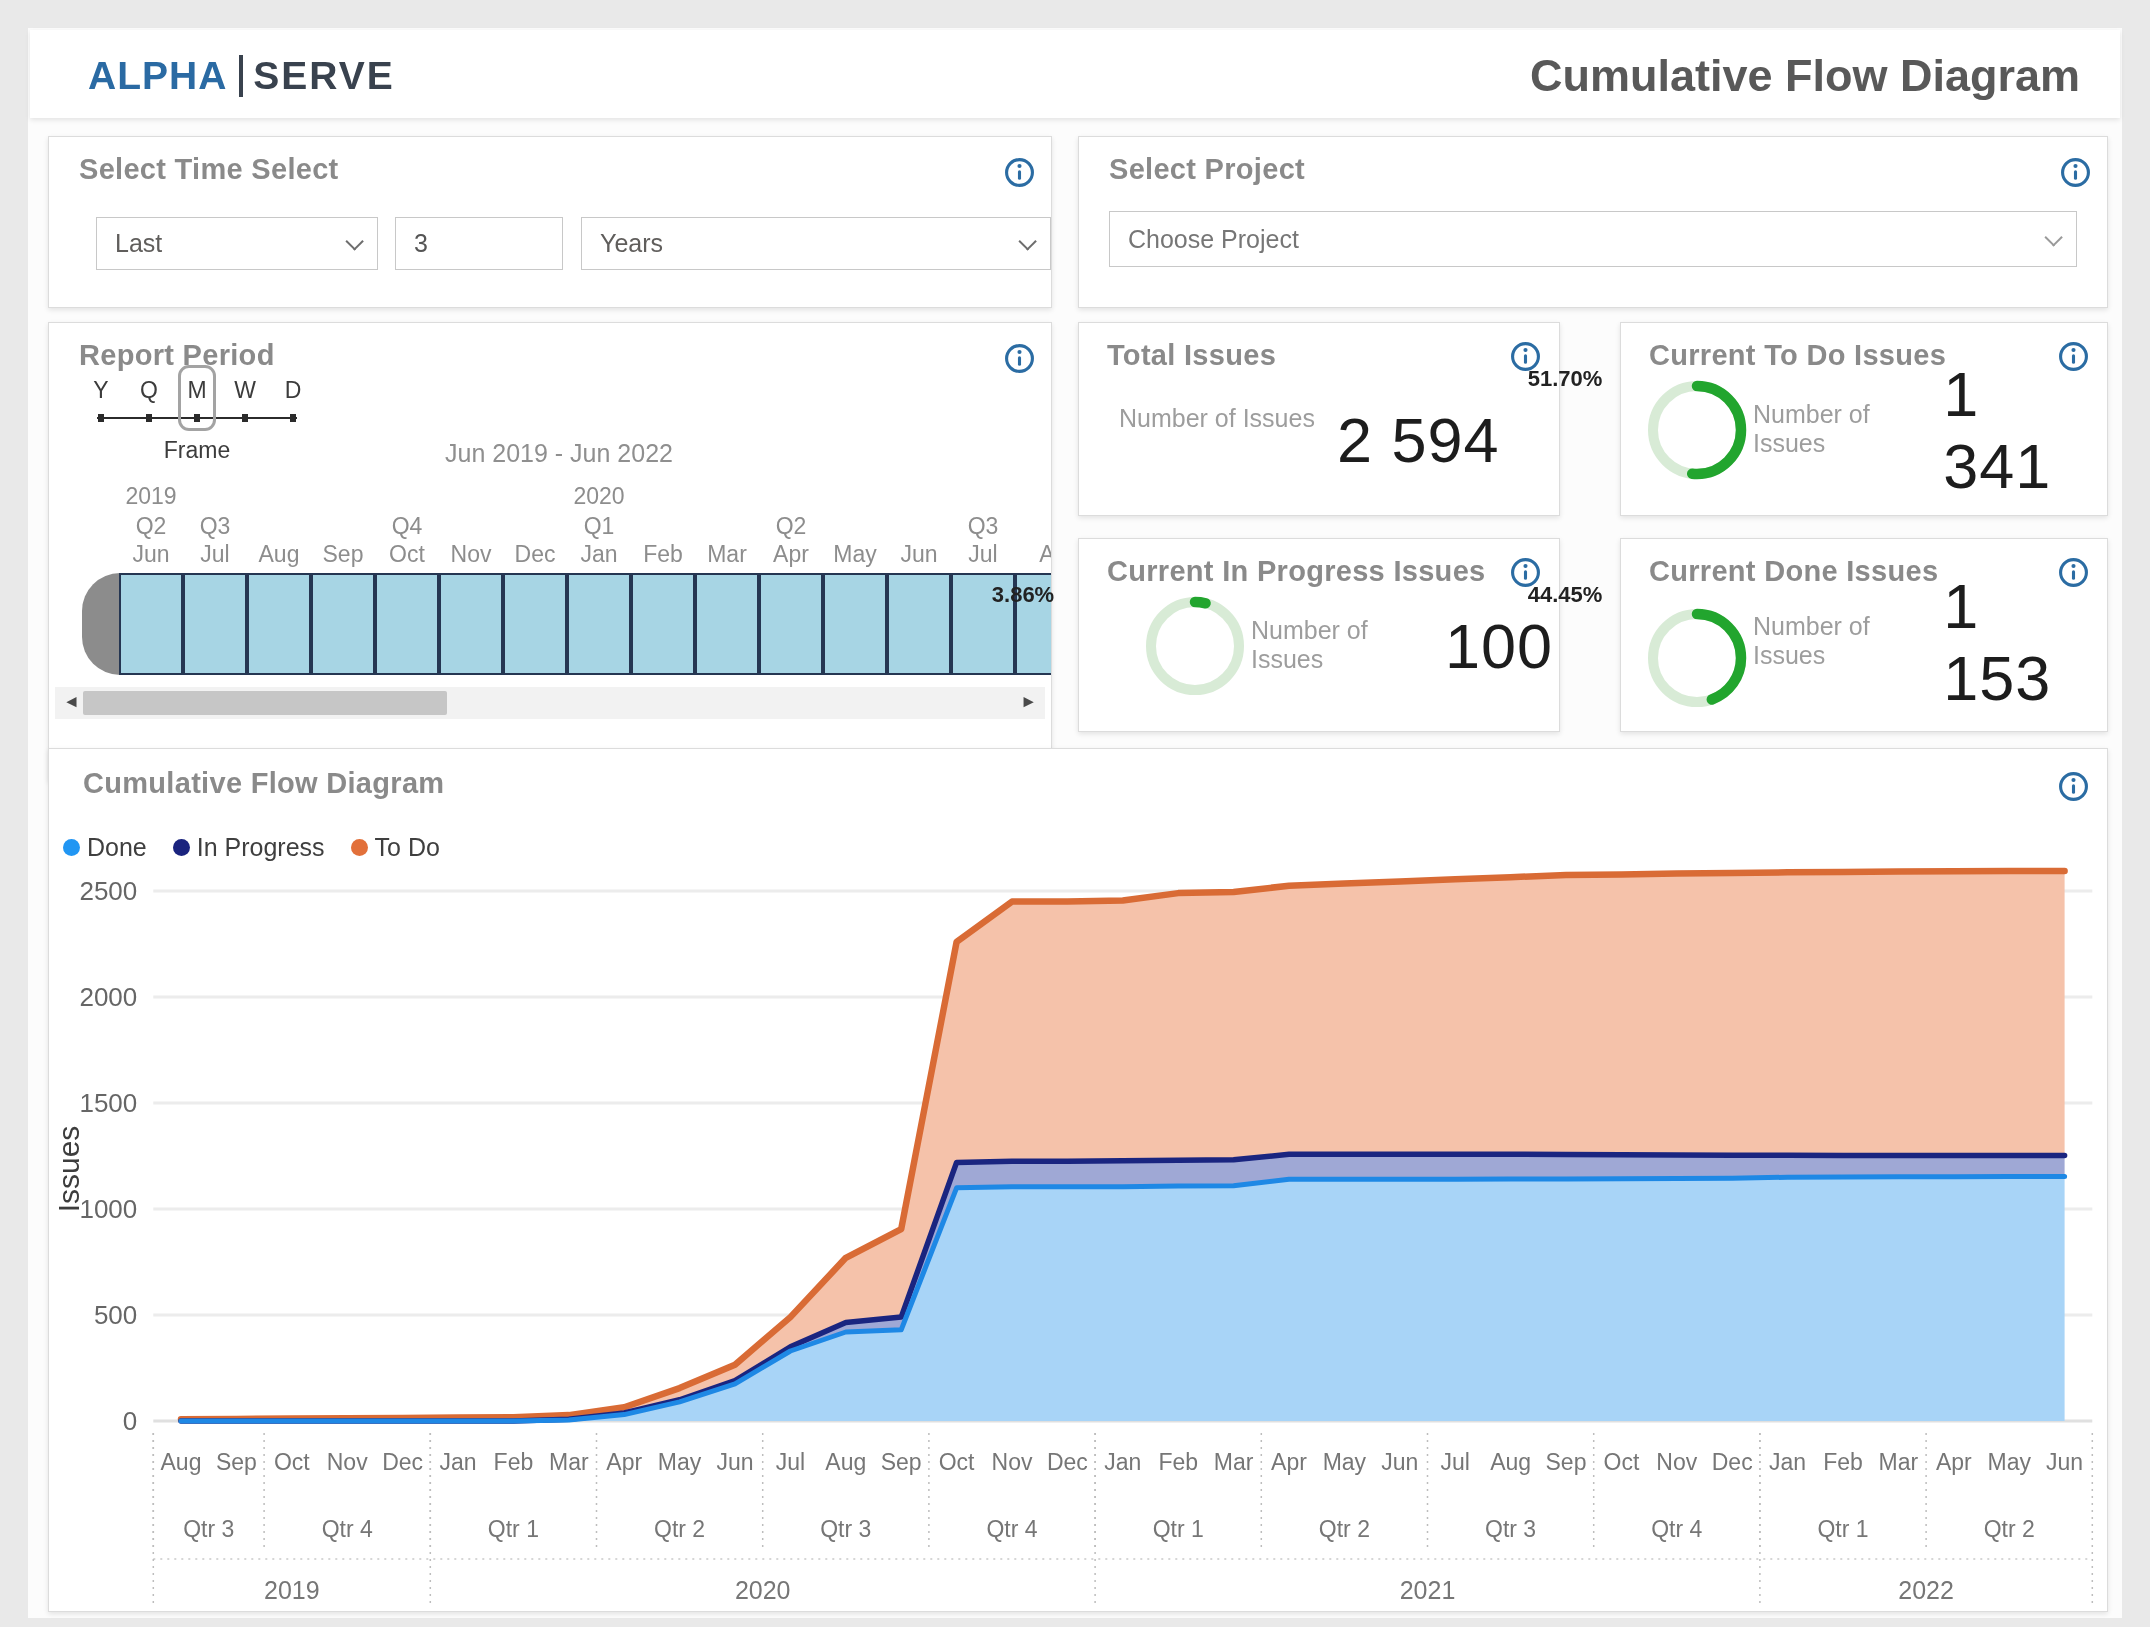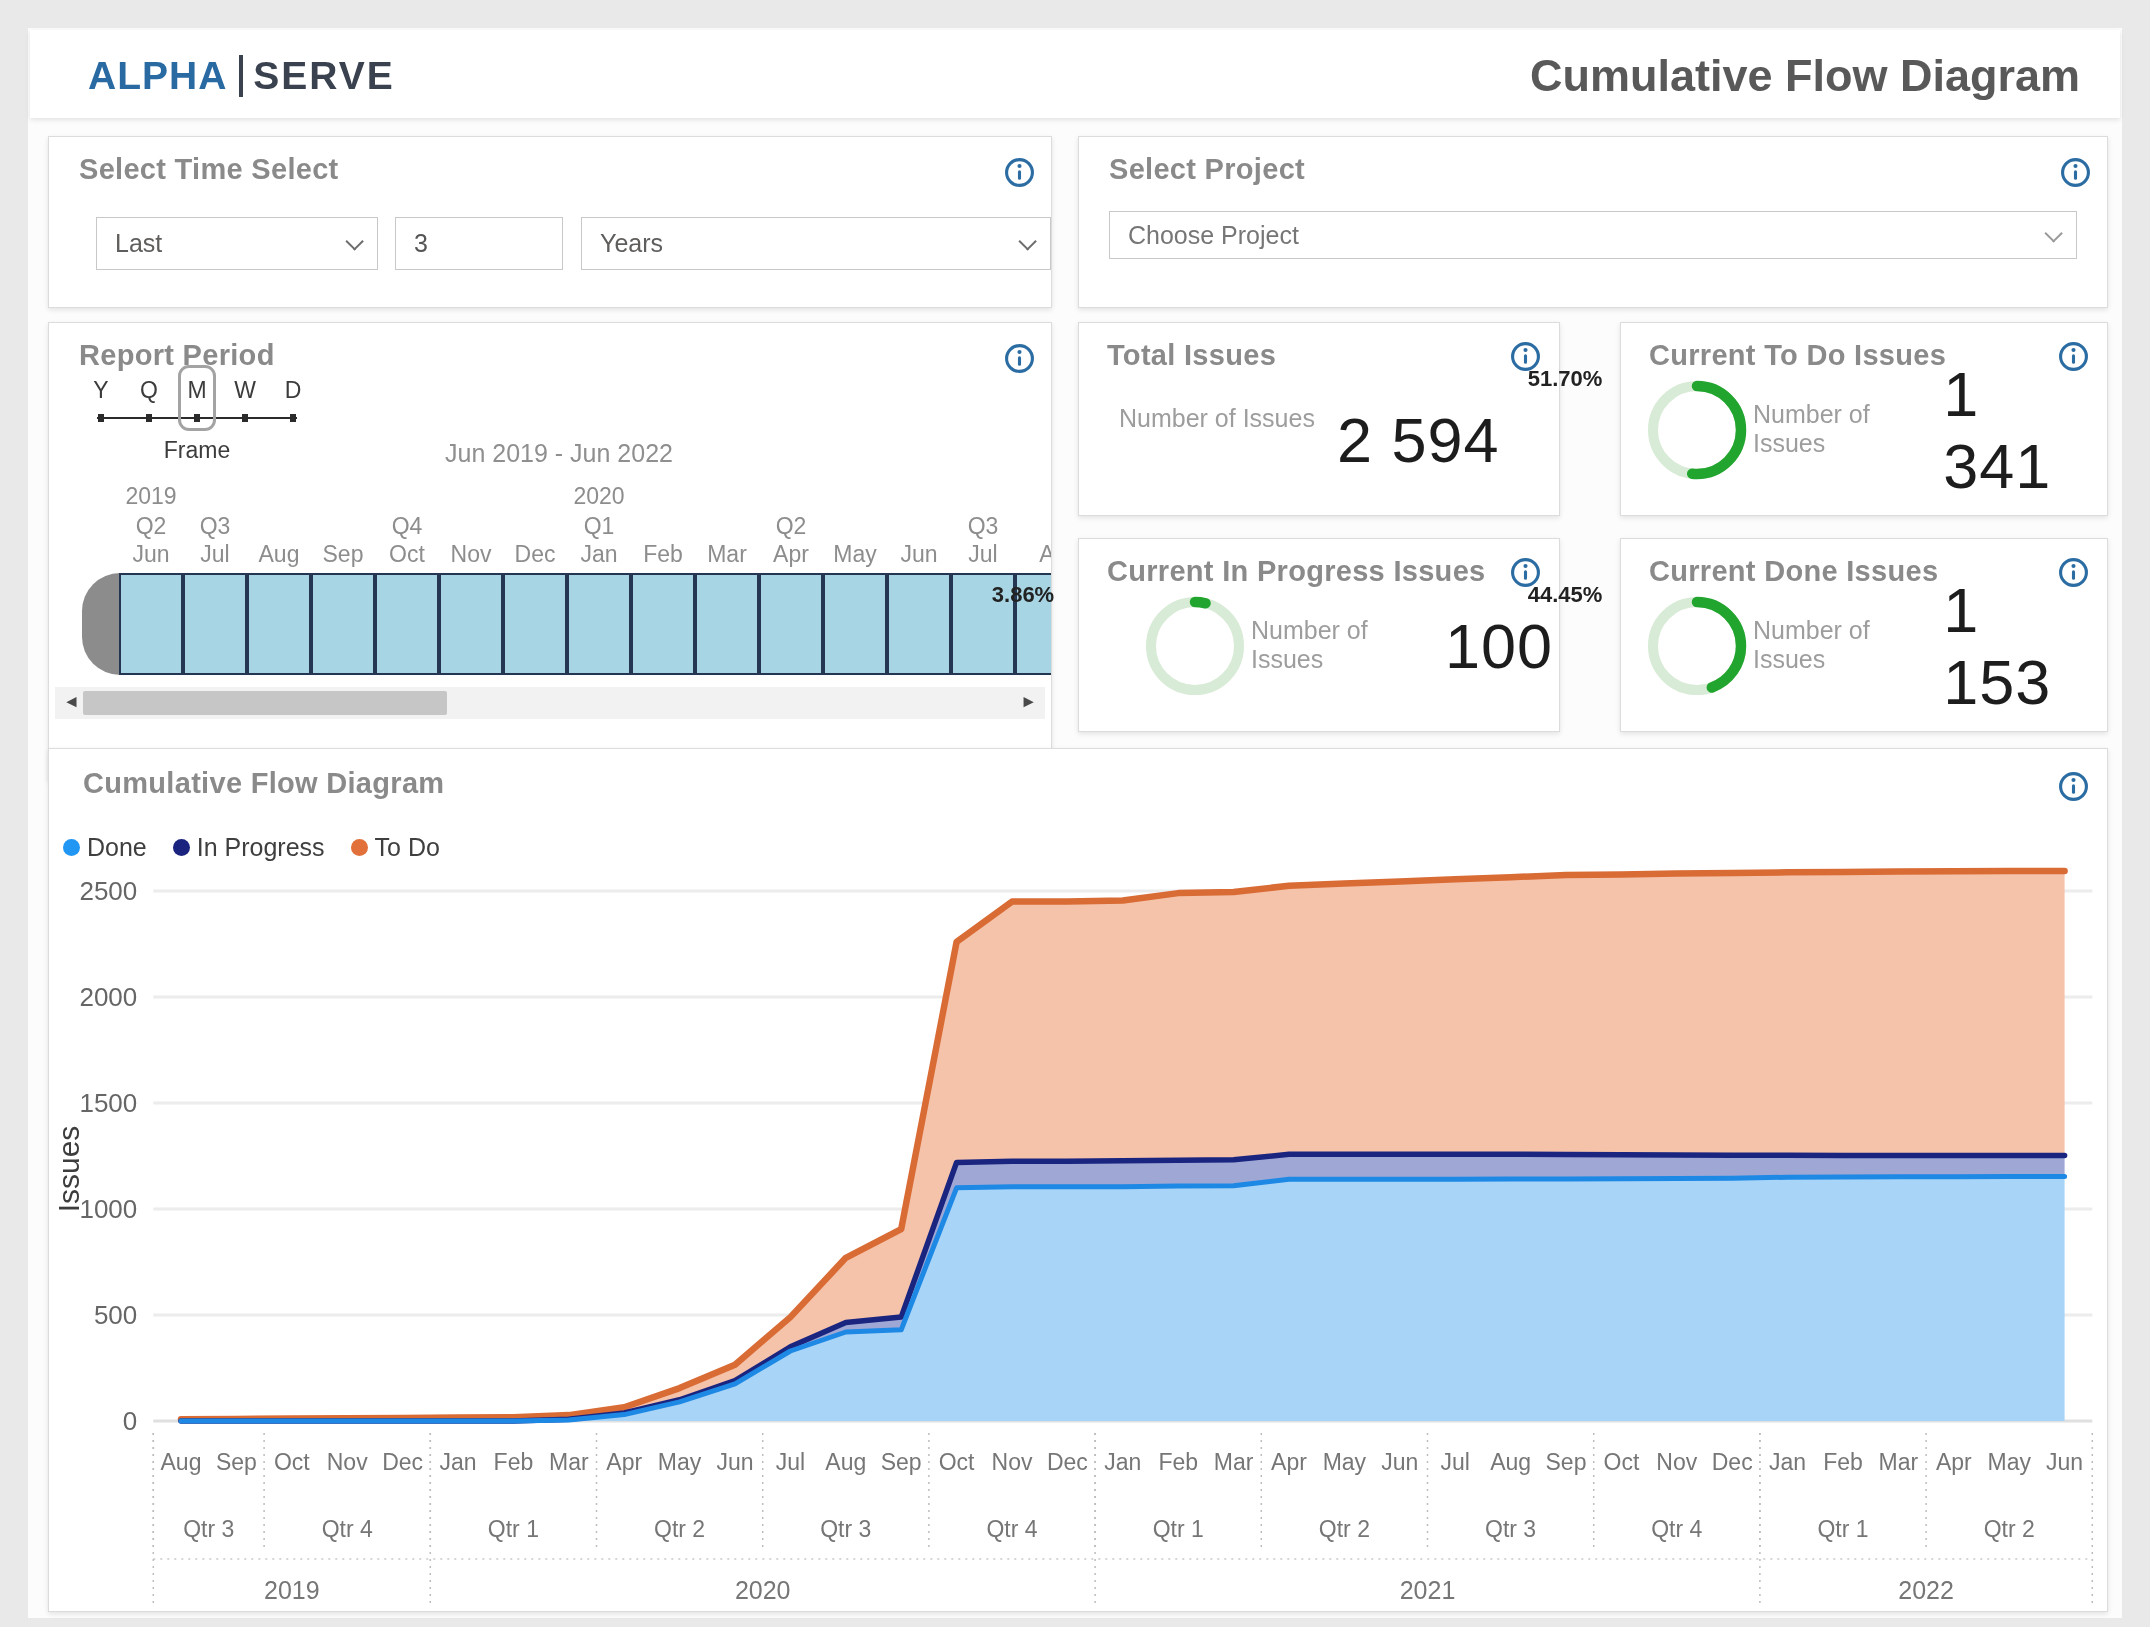--- a/index.html
+++ b/index.html
@@ -95,21 +95,21 @@
 
 <div class="panel" style="left:1078px;top:136px;width:1030px;height:172px;">
   <div class="panel-title" style="left:30px;top:16px;">Select Project</div>
   <span class="info" style="right:16px;top:20px;">
     <svg viewBox="0 0 24 24">
         <circle cx="12" cy="12" r="10" fill="none" stroke="#2b6ca3" stroke-width="2.4"></circle>
         <circle cx="12" cy="7" r="1.6" fill="#2b6ca3"></circle>
         <rect x="10.8" y="10.2" width="2.4" height="7.4" rx="1.2" fill="#2b6ca3"></rect>
       </svg>
   </span>
-  <div class="select-box" style="left:30px;top:74px;width:968px;height:48px;">
+  <div class="select-box" style="left:30px;top:74px;width:968px;height:56px;">
     <span style="color:#767676;">Choose Project</span>
     <span class="chev" style="border-color:#9a9a9a;"></span>
   </div>
 </div>
 
 <div class="panel" style="left:48px;top:322px;width:1004px;height:459px;">
   <div class="panel-title" style="left:30px;top:16px;">Report Period</div>
   <span class="info" style="right:16px;top:20px;">
     <svg viewBox="0 0 24 24">
         <circle cx="12" cy="12" r="10" fill="none" stroke="#2b6ca3" stroke-width="2.4"></circle>
@@ -253,21 +253,21 @@
   <div class="kpi-head">
     <span class="panel-title">Current Done Issues</span>
     <span class="info">
       <svg viewBox="0 0 24 24" width="31" height="31">
           <circle cx="12" cy="12" r="10" fill="none" stroke="#2b6ca3" stroke-width="2.4"></circle>
           <circle cx="12" cy="7" r="1.6" fill="#2b6ca3"></circle>
           <rect x="10.8" y="10.2" width="2.4" height="7.4" rx="1.2" fill="#2b6ca3"></rect>
         </svg>
     </span>
   </div>
-  <div class="kpi-content" style="margin-top:-10px;">
+  <div class="kpi-content" style="margin-top:-10px;align-items:flex-end;">
     <div class="donut-wrap"><svg viewBox="0 0 112 112" width="112" height="112">
           <circle cx="56" cy="56" r="44" fill="none" stroke="#d8ebd6" stroke-width="10"></circle>
           <circle cx="56" cy="56" r="44" fill="none" stroke="#22a52e" stroke-width="10.5" stroke-linecap="round" stroke-dasharray="122.9 276.5" transform="rotate(-90 56 56)"></circle>
         </svg></div>
     <div class="donut-pct" style="margin-left:-112px;">44.45%</div>
     <div class="kpi-text">
       <span class="kpi-metric">Number of Issues</span>
       <span class="kpi-value">1 153</span>
     </div>
   </div>

